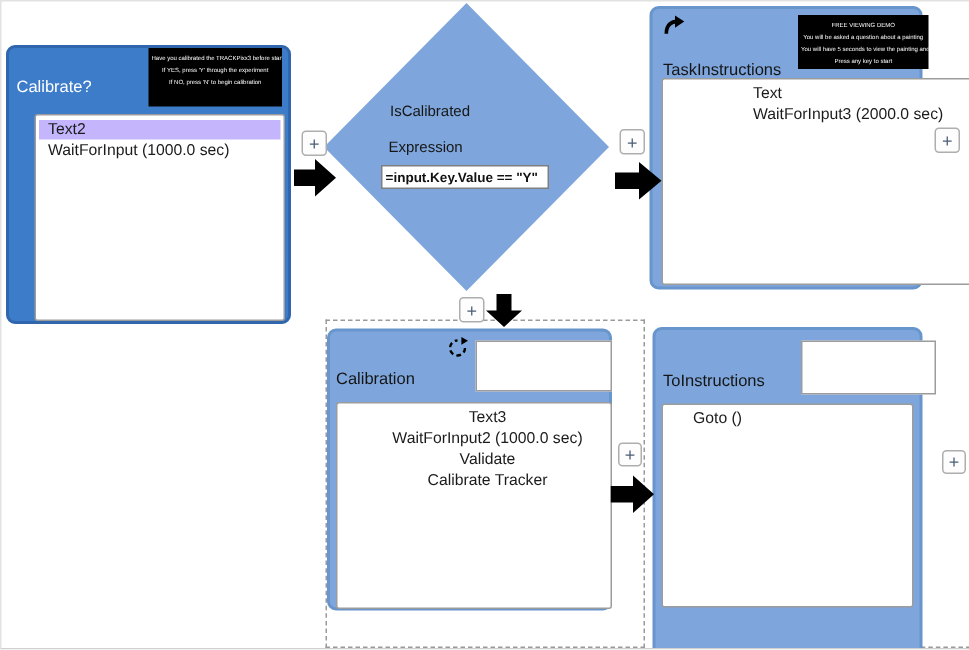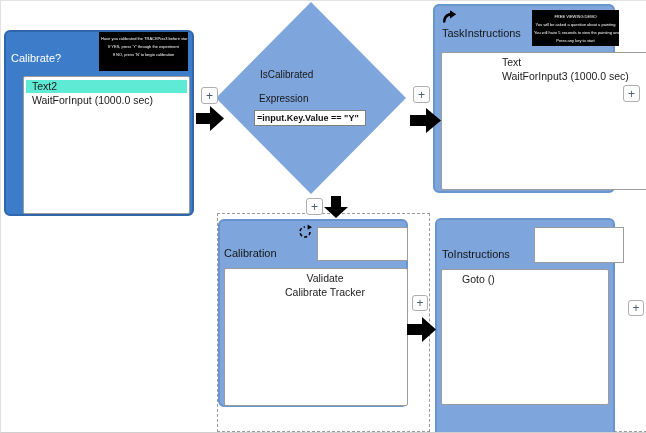--- a/index.html
+++ b/index.html
@@ -14,21 +14,21 @@
 
   
   .state{position:absolute;border-radius:6px;z-index:1;box-sizing:border-box;}
   .state.light{background:#7ea6dc;border:2px solid #6795cc;}
   .state.selected{background:#3d7cc9;border:2px solid #2f66ad;}
   .state-title{position:absolute;font-size:11px;color:#151515;white-space:nowrap;}
   .state.selected .state-title{color:#ffffff;}
   .list-panel{position:absolute;background:#ffffff;border:1px solid #9c9c9c;border-radius:2px;overflow:hidden;}
   .row{font-size:10.5px;color:#1b1b1b;line-height:13px;margin:1px 2px 0 2px;padding:0 0 0 18px;white-space:nowrap;}
   .row:first-child{margin-top:3px;}
-  .row.sel{background:#5eead4;}
+  .row.sel{background:#c4b5fd;}
   .panel-tight .row{padding-left:6px;}
 
   
   .tooltip{position:absolute;background:#000;color:#fff;text-align:center;padding:3px 2px;box-sizing:border-box;overflow:hidden;}
   .tooltip .tl{font-size:4px;line-height:8px;white-space:nowrap;}
 
   
   .empty-field{position:absolute;background:#fff;border:1px solid #9c9c9c;}
 
   
@@ -75,43 +75,45 @@
     <div class="diamond-label" style="left:43px;top:91px;">Expression</div>
     <input class="expr-input" style="left: 38px; top: 108px;" readonly="" value="=input.Key.Value == &quot;Y&quot;">
   </div>
 
   <div class="state light" style="left:432px;top:3px;width:182px;height:189px;">
     <span class="icon" style="left:6px;top:3px;width:16px;height:15px;">
       <svg width="16" height="15" viewBox="0 0 16 14">
         <path d="M2 13 C2 6 6 4 9 3.6 L9 0.8 L15.2 4.8 L9 9 L9 6.4 C6.3 6.9 4.6 8.6 4.4 13 Z" fill="#000"></path>
       </svg>
     </span>
-    <div class="state-title" style="left:7px;top:21px;">TaskInstructions</div>
+    <div class="state-title" style="left:7px;top:35px;">TaskInstructions</div>
     <div class="tooltip" style="left:97px;top:4px;width:87px;height:36px;">
       <div class="tl">FREE VIEWING DEMO</div>
       <div class="tl">You will be asked a question about a painting</div>
       <div class="tl">You will have 5 seconds to view the painting and decide your answer</div>
       <div class="tl">Press any key to start</div>
     </div>
     <div class="list-panel" style="left:6px;top:46px;width:166px;height:136px;padding-left:40px;">
       <div class="row">Text</div>
-      <div class="row">WaitForInput3 (1000.0 sec)</div>
+      <div class="row">WaitForInput3 (2000.0 sec)</div>
     </div>
   </div>
 
   <div class="state light" style="left:217px;top:218px;width:190px;height:188px;text-align:center;">
     <span class="icon" style="left:77px;top:3px;width:16px;height:16px;">
       <svg width="16" height="16" viewBox="0 0 16 16">
         <path d="M13 8 A5 5 0 1 1 8 3" fill="none" stroke="#000" stroke-width="1.6" stroke-dasharray="3.2 2.2"></path>
         <polygon points="10.6,0.6 15,3.2 10.6,5.8" fill="#000"></polygon>
       </svg>
     </span>
     <div class="empty-field" style="left:97px;top:6px;width:89px;height:32px;"></div>
     <div class="state-title" style="left:4px;top:26px;">Calibration</div>
     <div class="list-panel" style="left:4px;top:47px;width:182px;height:136px;">
+      <div class="row">Text3</div>
+      <div class="row">WaitForInput2 (1000.0 sec)</div>
       <div class="row">Validate</div>
       <div class="row">Calibrate Tracker</div>
     </div>
   </div>
 
   <div class="state light" style="left:434px;top:217px;width:180px;height:236px;">
     <div class="empty-field" style="left:97px;top:7px;width:88px;height:34px;"></div>
     <div class="state-title" style="left:5px;top:28px;">ToInstructions</div>
     <div class="list-panel" style="left:4px;top:49px;width:166px;height:134px;">
       <div class="row">Goto ()</div>

